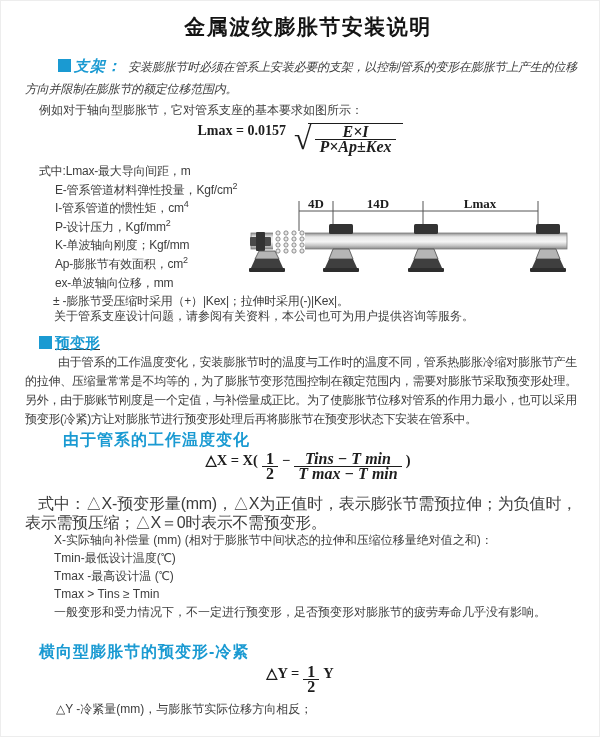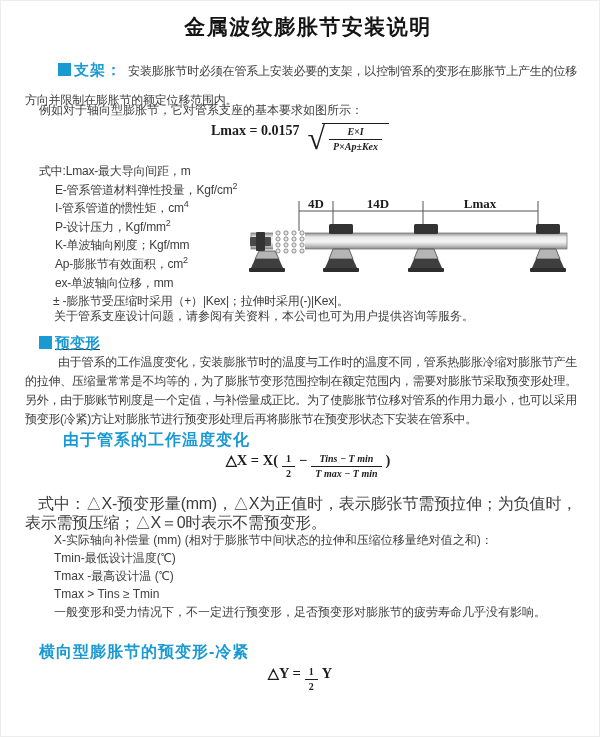--- a/index.html
+++ b/index.html
@@ -6,38 +6,38 @@
   .page{
     position:relative;width:600px;height:737px;background:#fff;
     font-family:"Liberation Sans",sans-serif;color:#3d3d3d;overflow:hidden;
     box-sizing:border-box;border:1px solid #ededed;
   }
   .abs{position:absolute;}
   .page-title{
     top:12px;left:0;width:100%;text-align:center;
     font-size:21px;font-weight:bold;color:#141414;letter-spacing:1.5px;padding-left:8px;
   }
-  .body-text{font-size:12px;line-height:29px;text-align:justify;letter-spacing:-0.2px;}
+  .body-text{font-size:12px;line-height:22px;text-align:justify;letter-spacing:-0.2px;font-style:italic;}
   .blue{color:#1a9ad2;}
   .bullet{
     display:inline-block;width:13px;height:13px;background:#1a9ad2;
     margin-right:3px;vertical-align:-1px;
   }
   .sec-head{color:#1a9ad2;font-weight:bold;font-size:15px;letter-spacing:1px;margin-right:6px;}
   .para1{top:54px;left:24px;width:552px;text-indent:33px;}
   .para2{top:99px;left:38px;width:540px;font-size:12px;line-height:20px;}
   
   .formula{
     font-family:"Liberation Serif",serif;color:#1d1d1d;font-weight:bold;
     left:0;width:100%;display:flex;justify-content:center;align-items:flex-start;
   }
   .f1{top:122px;font-size:14px;}
   .sqrt-sym{font-size:32px;font-weight:normal;line-height:30px;margin:0 -3px 0 8px;color:#1d1d1d;}
   .sqrt-body{display:inline-block;border-top:1.6px solid #1d1d1d;padding:1px 7px 0 7px;}
-  .frac{display:inline-flex;flex-direction:column;text-align:center;font-size:10px;line-height:14px;font-style:italic;vertical-align:middle;}
+  .frac{display:inline-flex;flex-direction:column;text-align:center;font-size:16px;line-height:14px;font-style:italic;vertical-align:middle;}
   .frac .num{border-bottom:1.1px solid #1d1d1d;padding:0 4px;}
   .frac .den{padding:0 4px;}
   .f2{top:451px;font-size:14.5px;padding-left:8px;}
   .f2 .frac{margin:0 4px;}
   .f2 .plain{font-style:normal;}
   .f3{top:664px;font-size:14.5px;}
   .f3 .frac{margin:0 4px;font-style:normal;}
   
   .defs{top:161px;left:38px;width:330px;font-size:12px;line-height:18.6px;letter-spacing:-0.2px;}
   .defs .def-line{white-space:nowrap;}
@@ -198,14 +198,15 @@
 
   <div class="abs lateral-h blue">横向型膨胀节的预变形-冷紧</div>
   <div class="abs formula f3">
     <span>△Y =</span>
     <span class="frac">
       <span class="num">1</span>
       <span class="den">2</span>
     </span>
     <span>Y</span>
   </div>
+  <div class="abs lateral-desc">△Y -冷紧量(mm)，与膨胀节实际位移方向相反；</div>
 
 </div>
 
 </body></html>

